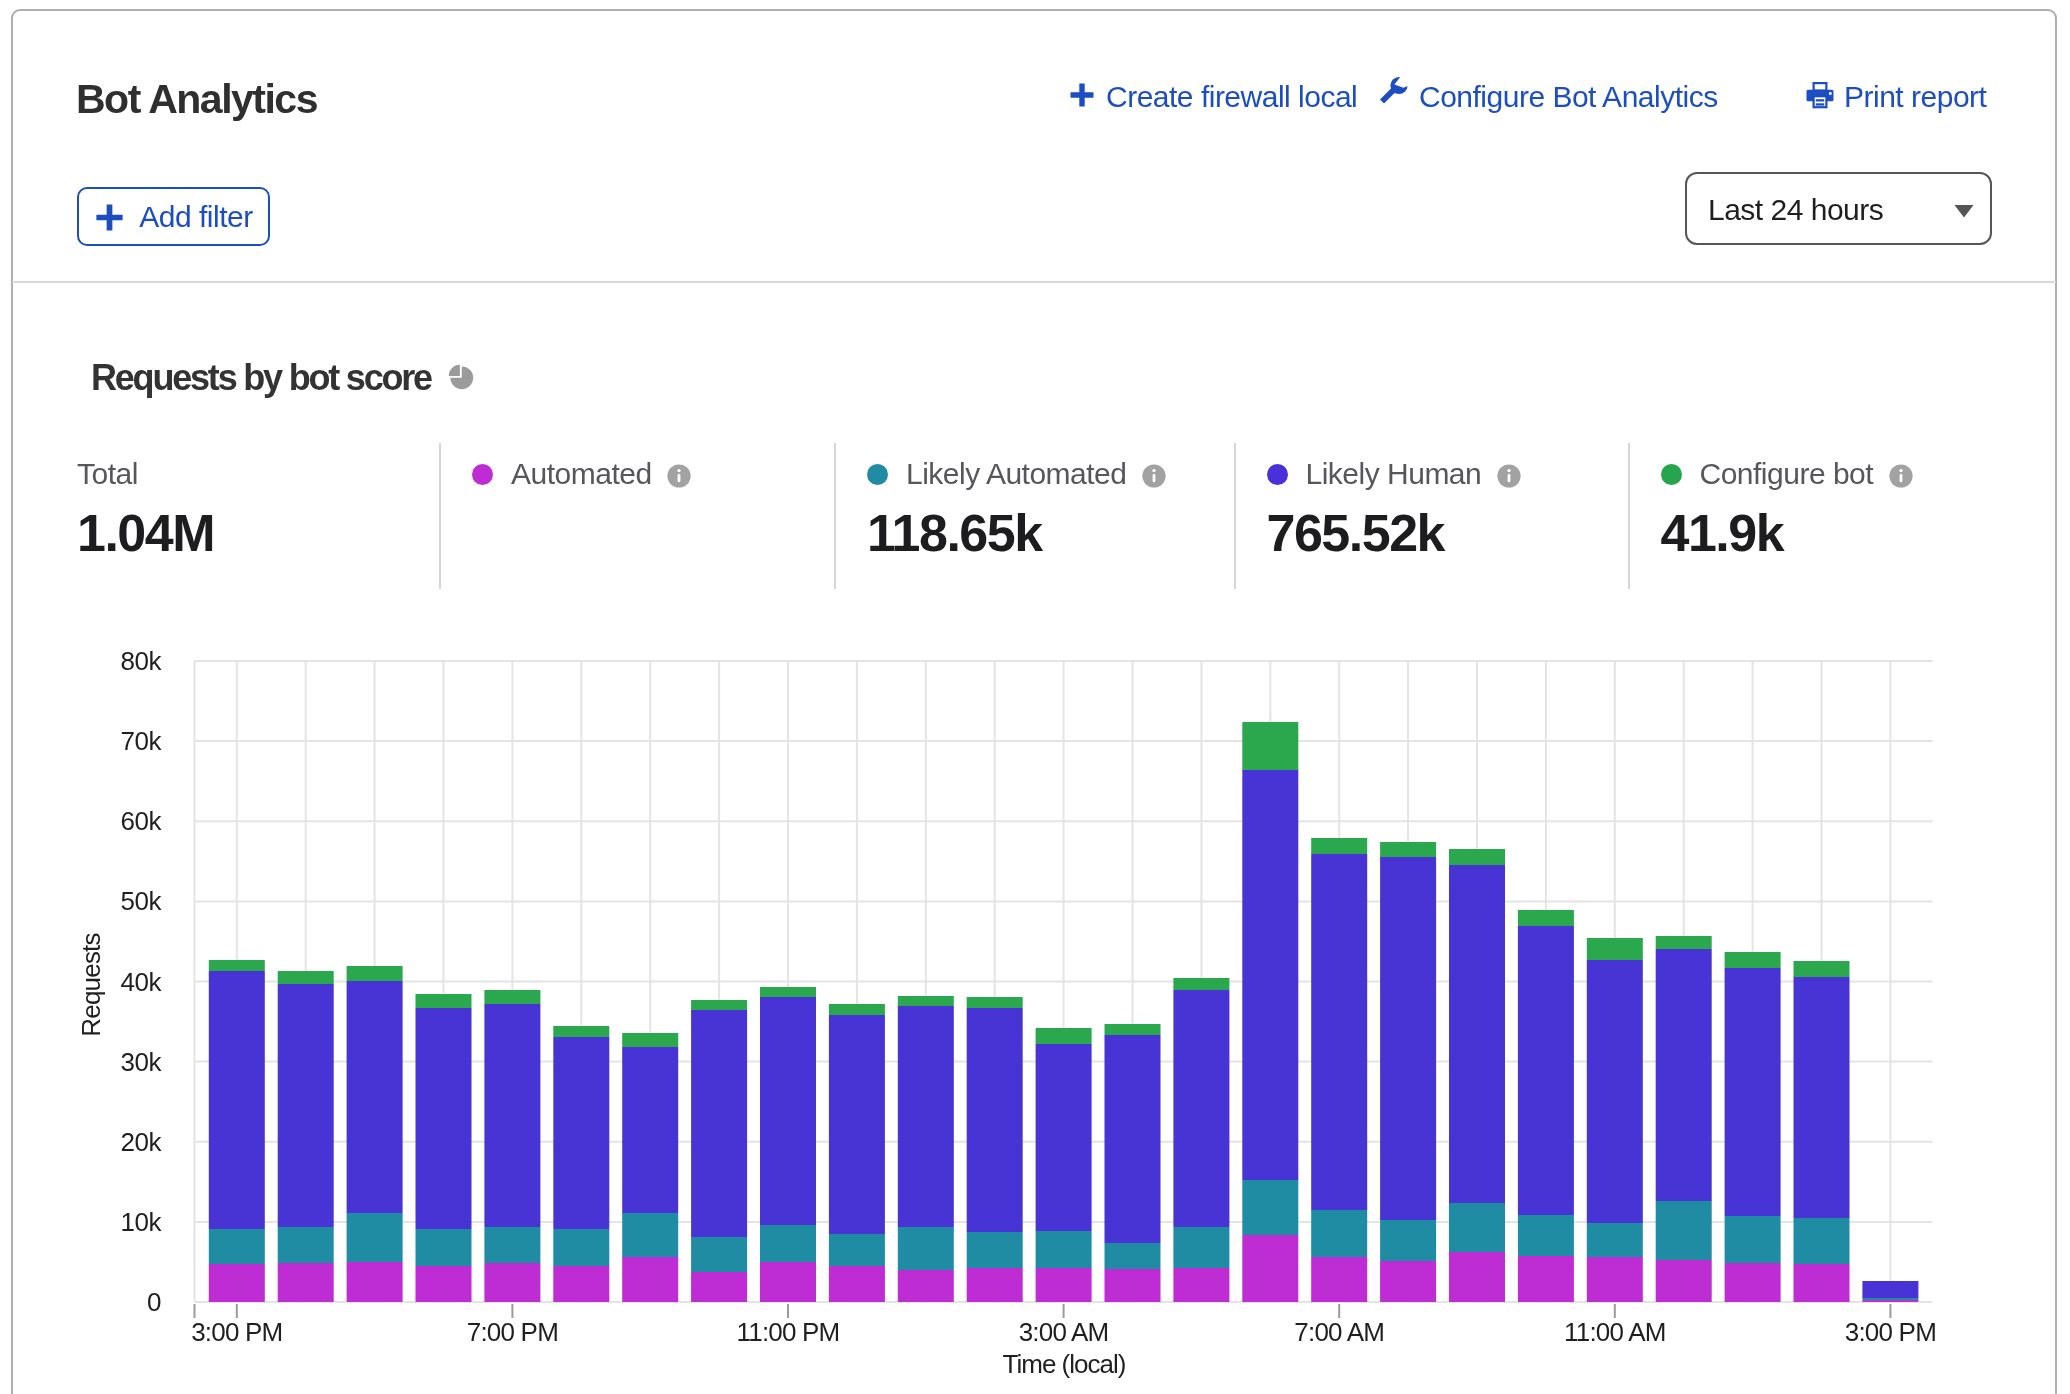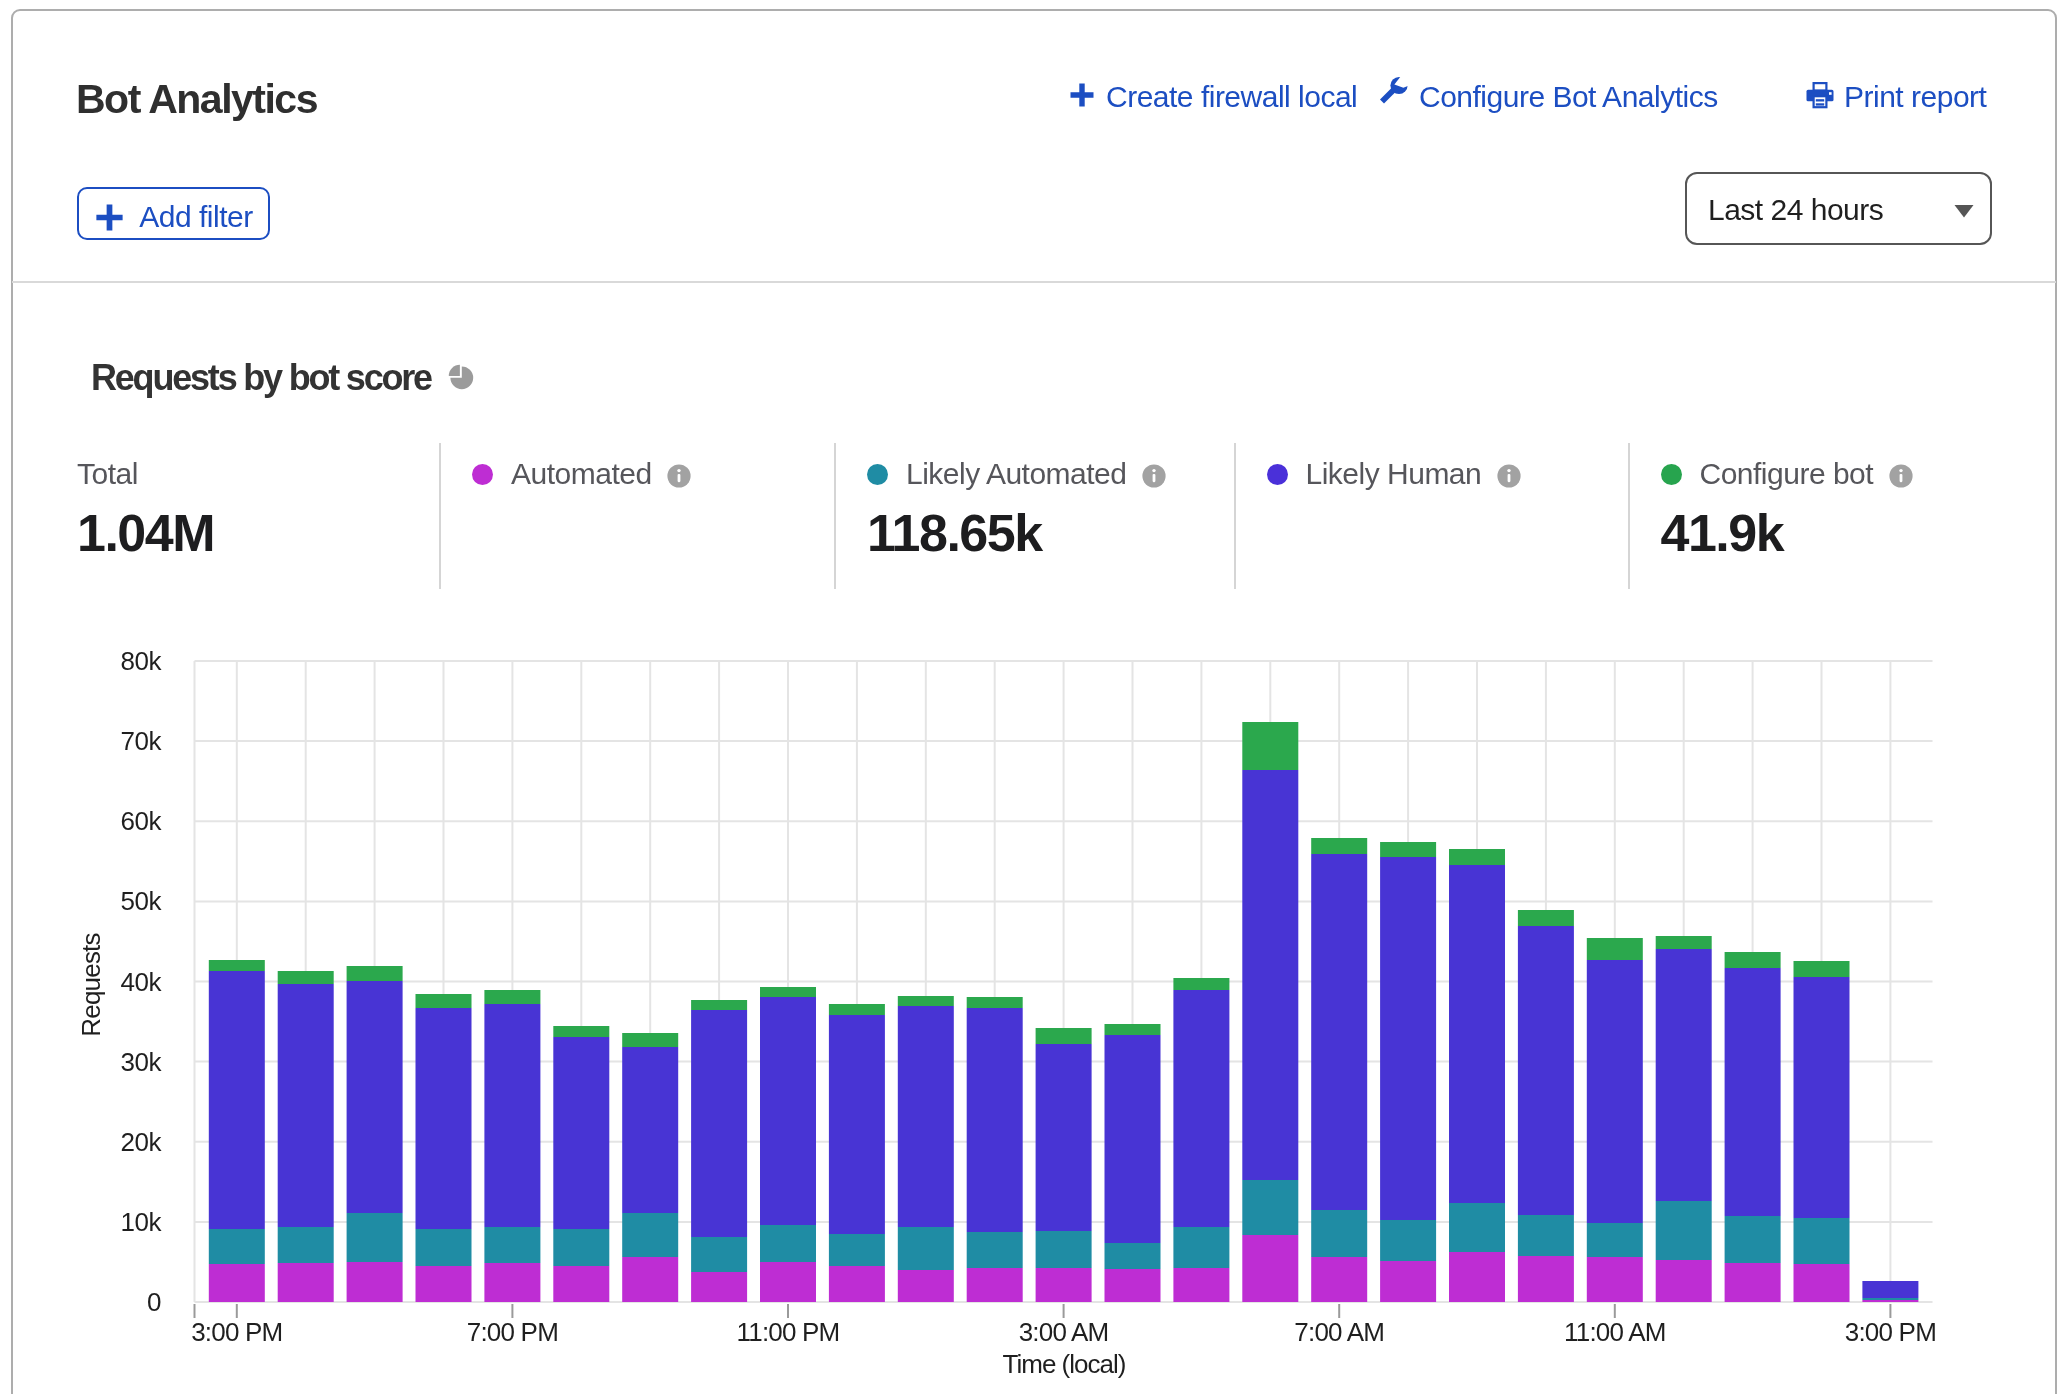--- a/index.html
+++ b/index.html
@@ -4,21 +4,21 @@
 * { margin:0; padding:0; box-sizing:border-box; }
 html,body { width:2070px; height:1394px; background:#fff;
   font-family:"Liberation Sans", sans-serif; position:relative; overflow:hidden; }
 .card { position:absolute; left:11px; top:9px; width:2046px; height:1500px;
   border:2px solid #adadad; border-radius:9px; background:#fff; }
 .title { position:absolute; left:76px; top:76px; font-size:41px; font-weight:700;
   letter-spacing:-1.5px; color:#2f2f2f; }
 .lkgrp { position:absolute; top:80px; font-size:30px; letter-spacing:-0.5px;
   color:#1c4ec2; white-space:nowrap; }
 .lkgrp svg { position:absolute; top:2px; }
-.addfilter { position:absolute; left:77px; top:187px; width:193px; height:53px;
+.addfilter { position:absolute; left:77px; top:187px; width:193px; height:59px;
   border:2px solid #1c4ec2; border-radius:10px; font-size:30px; letter-spacing:-0.5px;
   color:#1c4ec2; text-align:center; line-height:55px; }
 .select { position:absolute; left:1685px; top:172px; width:307px; height:73px;
   border:2px solid #565656; border-radius:12px; background:#fff;text-align:right; }
 .select .txt { position:absolute; left:21px; top:19px; font-size:30px; letter-spacing:-0.5px; color:#1f1f1f; }
 .select .car { position:absolute; right:16px; top:30px; }
 .hdiv { position:absolute; left:12px; top:281px; width:2044px; height:2px; background:#d9d9d9; }
 .h2 { position:absolute; left:91px; top:357px; font-size:36px; font-weight:700;
   letter-spacing:-2.2px; color:#333; }
 .stat { position:absolute; top:457px; }
@@ -85,20 +85,21 @@
         <circle cx="12" cy="6.6" r="1.7" fill="#fff"></circle>
       </svg></div>
     <div class="sval">118.65k</div>
   </div>
 <div class="stat" style="left:1266.5px">
     <div class="slabel"><span class="dot" style="background:#4a30d9"></span><span>Likely Human</span>&nbsp;&nbsp;<svg width="24" height="24" viewBox="0 0 24 24" style="vertical-align:-4px">
         <circle cx="12" cy="12" r="11.6" fill="#a2a2a2"></circle>
         <rect x="10.6" y="10" width="2.8" height="8.2" rx="1.1" fill="#fff"></rect>
         <circle cx="12" cy="6.6" r="1.7" fill="#fff"></circle>
       </svg></div>
+    <div class="sval">765.52k</div>
   </div>
 <div class="stat" style="left:1660.5px">
     <div class="slabel"><span class="dot" style="background:#27a44e"></span><span>Configure bot</span>&nbsp;&nbsp;<svg width="24" height="24" viewBox="0 0 24 24" style="vertical-align:-4px">
         <circle cx="12" cy="12" r="11.6" fill="#a2a2a2"></circle>
         <rect x="10.6" y="10" width="2.8" height="8.2" rx="1.1" fill="#fff"></rect>
         <circle cx="12" cy="6.6" r="1.7" fill="#fff"></circle>
       </svg></div>
     <div class="sval">41.9k</div>
   </div>
 <div class="sdiv" style="left:439px"></div>

